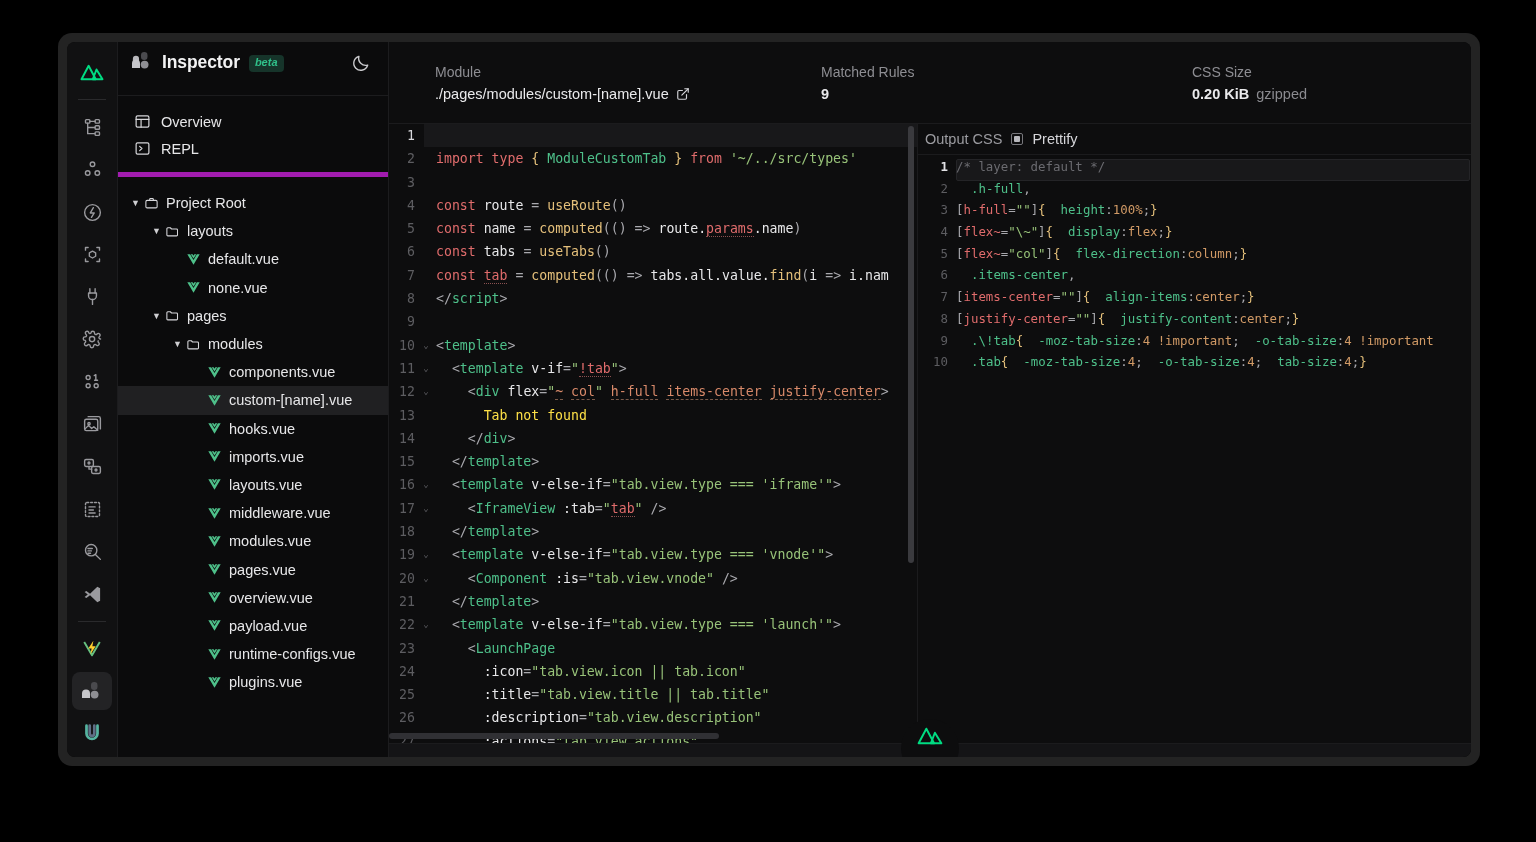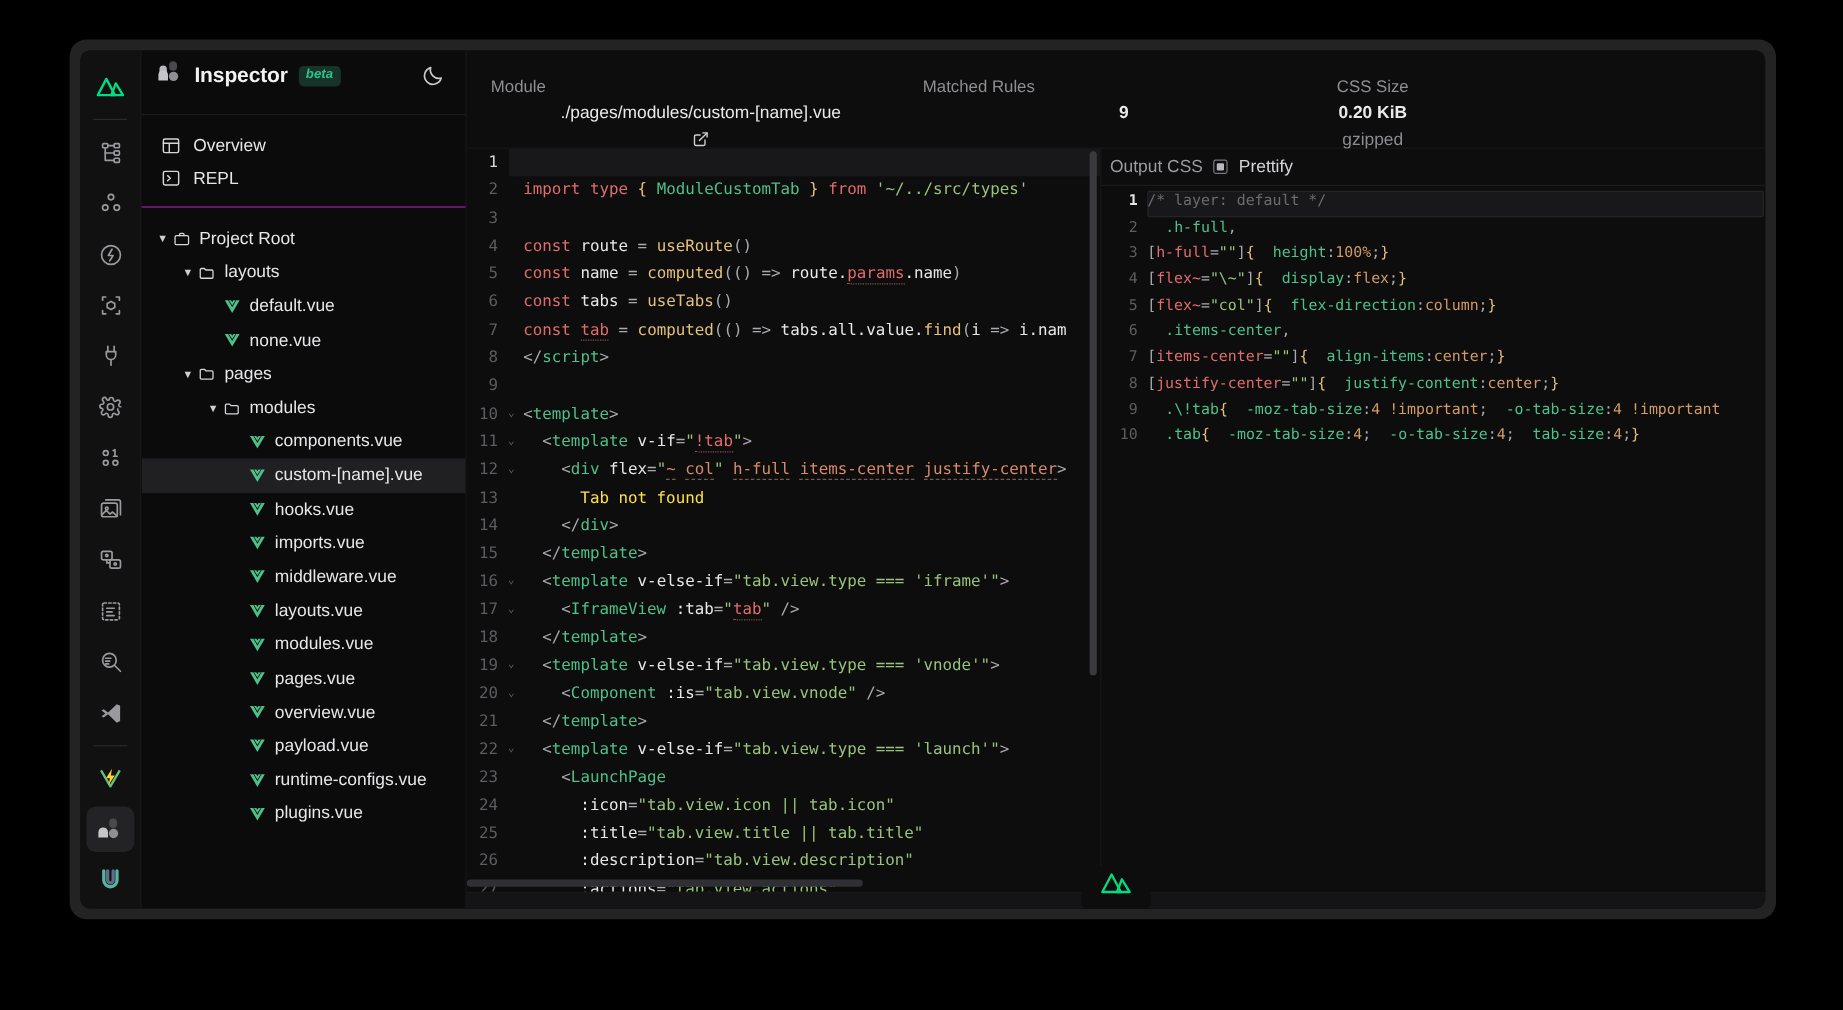--- a/index.html
+++ b/index.html
@@ -84,21 +84,21 @@
     font-weight: 700;
     color: #30c08a;
     background: #16342a;
     border-radius: 4px;
     padding: 1px 6px 2px 6px;
     line-height: 1.25;
     margin-top: 2px;
   }
   .sb-moon { margin-left: auto; color: #c9c9cc; display:flex; }
 
-  .sb-nav { padding: 12px 0 10px 0; border-bottom: 1px solid #a21caf; }
+  .sb-nav { padding: 12px 0 10px 0; border-bottom: 5px solid #a21caf; }
   .sb-nav-item {
     display: flex; align-items: center; gap: 10px;
     padding: 5px 16px;
     color: #e6e6e8;
     font-size: 14.5px;
   }
   .sb-nav-item .ic { color: #d6d6d9; display: flex; }
 
   .tree { padding: 12px 0 8px 0; overflow: hidden; flex: 1; }
   .tree-row {
@@ -129,23 +129,23 @@
     position: relative;
   }
   .meta-bar {
     height: 82px;
     flex: 0 0 82px;
     display: flex;
     align-items: flex-start;
     padding: 22px 0 0 20px;
     border-bottom: 1px solid #1b1b1d;
   }
-  .meta-block { padding-right: 10px; }
+  .meta-block { padding-right: 10px; margin-left: 26px; }
   .meta-label { font-size: 14px; color: #8e8e93; margin-bottom: 6px; }
-  .meta-value { font-size: 14.5px; color: #eaeaec; display: flex; align-items: center; gap: 7px; flex-direction: column; }
+  .meta-value { font-size: 14.5px; color: #eaeaec; display: flex; align-items: center; gap: 7px; }
   .meta-value b { font-weight: 700; }
   .meta-dim { color: #8b8b90; font-weight: 400; }
   .meta-ext { color: #d0d0d4; display: flex; }
 
   .panes { flex: 1 1 auto; display: flex; min-height: 0; }
 
   
   .editor-pane {
     flex: 0 0 529px;
     width: 529px;
@@ -567,32 +567,32 @@
           </div>
           <div class="tree-row">
             <span style="width:75px;flex:0 0 75px"></span>
             <span class="caret"></span>
             <span class="tree-ic vue-ic">
               <svg width="15" height="13" viewBox="0 0 24 21">
                 <path d="M2 2 L12 19 L22 2 H17.5 L12 11.5 L6.5 2 Z" fill="#4ec08a"></path>
                 <path d="M7.5 2 L12 9 L16.5 2 H13.4 L12 4.5 L10.6 2 Z" fill="#4ec08a"></path>
               </svg>
             </span>
+            <span>layouts.vue</span>
+          </div>
+          <div class="tree-row">
+            <span style="width:75px;flex:0 0 75px"></span>
+            <span class="caret"></span>
+            <span class="tree-ic vue-ic">
+              <svg width="15" height="13" viewBox="0 0 24 21">
+                <path d="M2 2 L12 19 L22 2 H17.5 L12 11.5 L6.5 2 Z" fill="#4ec08a"></path>
+                <path d="M7.5 2 L12 9 L16.5 2 H13.4 L12 4.5 L10.6 2 Z" fill="#4ec08a"></path>
+              </svg>
+            </span>
             <span>middleware.vue</span>
-          </div>
-          <div class="tree-row">
-            <span style="width:75px;flex:0 0 75px"></span>
-            <span class="caret"></span>
-            <span class="tree-ic vue-ic">
-              <svg width="15" height="13" viewBox="0 0 24 21">
-                <path d="M2 2 L12 19 L22 2 H17.5 L12 11.5 L6.5 2 Z" fill="#4ec08a"></path>
-                <path d="M7.5 2 L12 9 L16.5 2 H13.4 L12 4.5 L10.6 2 Z" fill="#4ec08a"></path>
-              </svg>
-            </span>
-            <span>layouts.vue</span>
           </div>
           <div class="tree-row">
             <span style="width:75px;flex:0 0 75px"></span>
             <span class="caret"></span>
             <span class="tree-ic vue-ic">
               <svg width="15" height="13" viewBox="0 0 24 21">
                 <path d="M2 2 L12 19 L22 2 H17.5 L12 11.5 L6.5 2 Z" fill="#4ec08a"></path>
                 <path d="M7.5 2 L12 9 L16.5 2 H13.4 L12 4.5 L10.6 2 Z" fill="#4ec08a"></path>
               </svg>
             </span>

